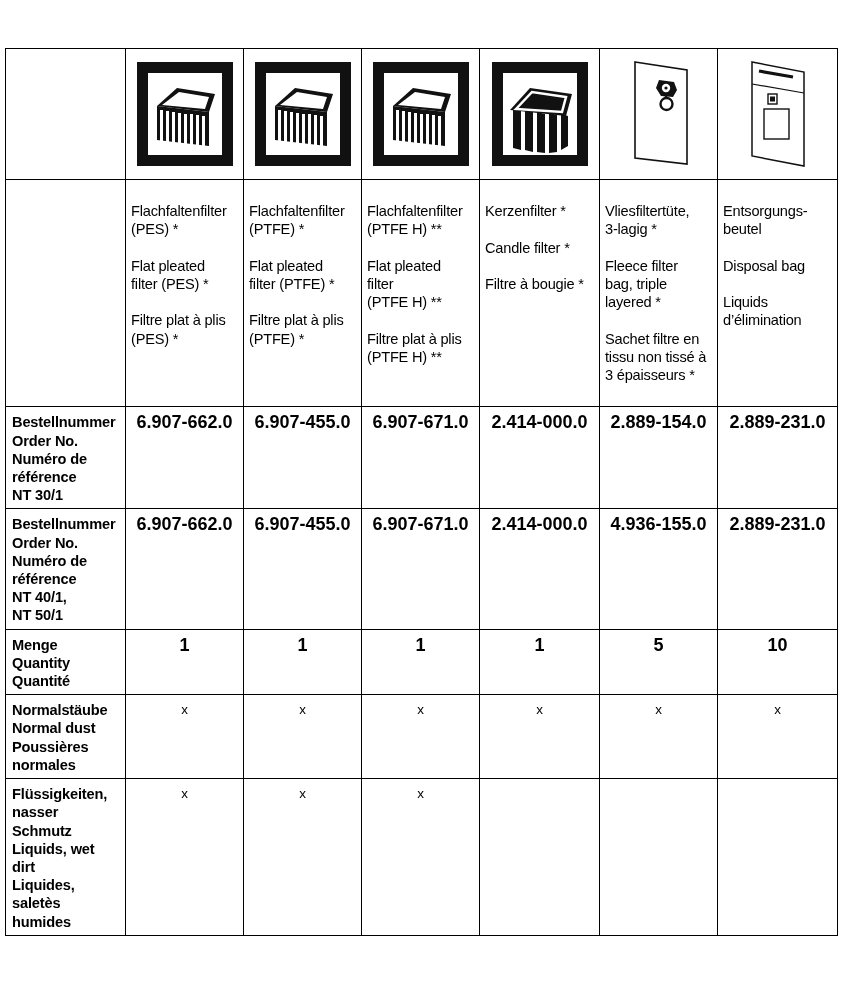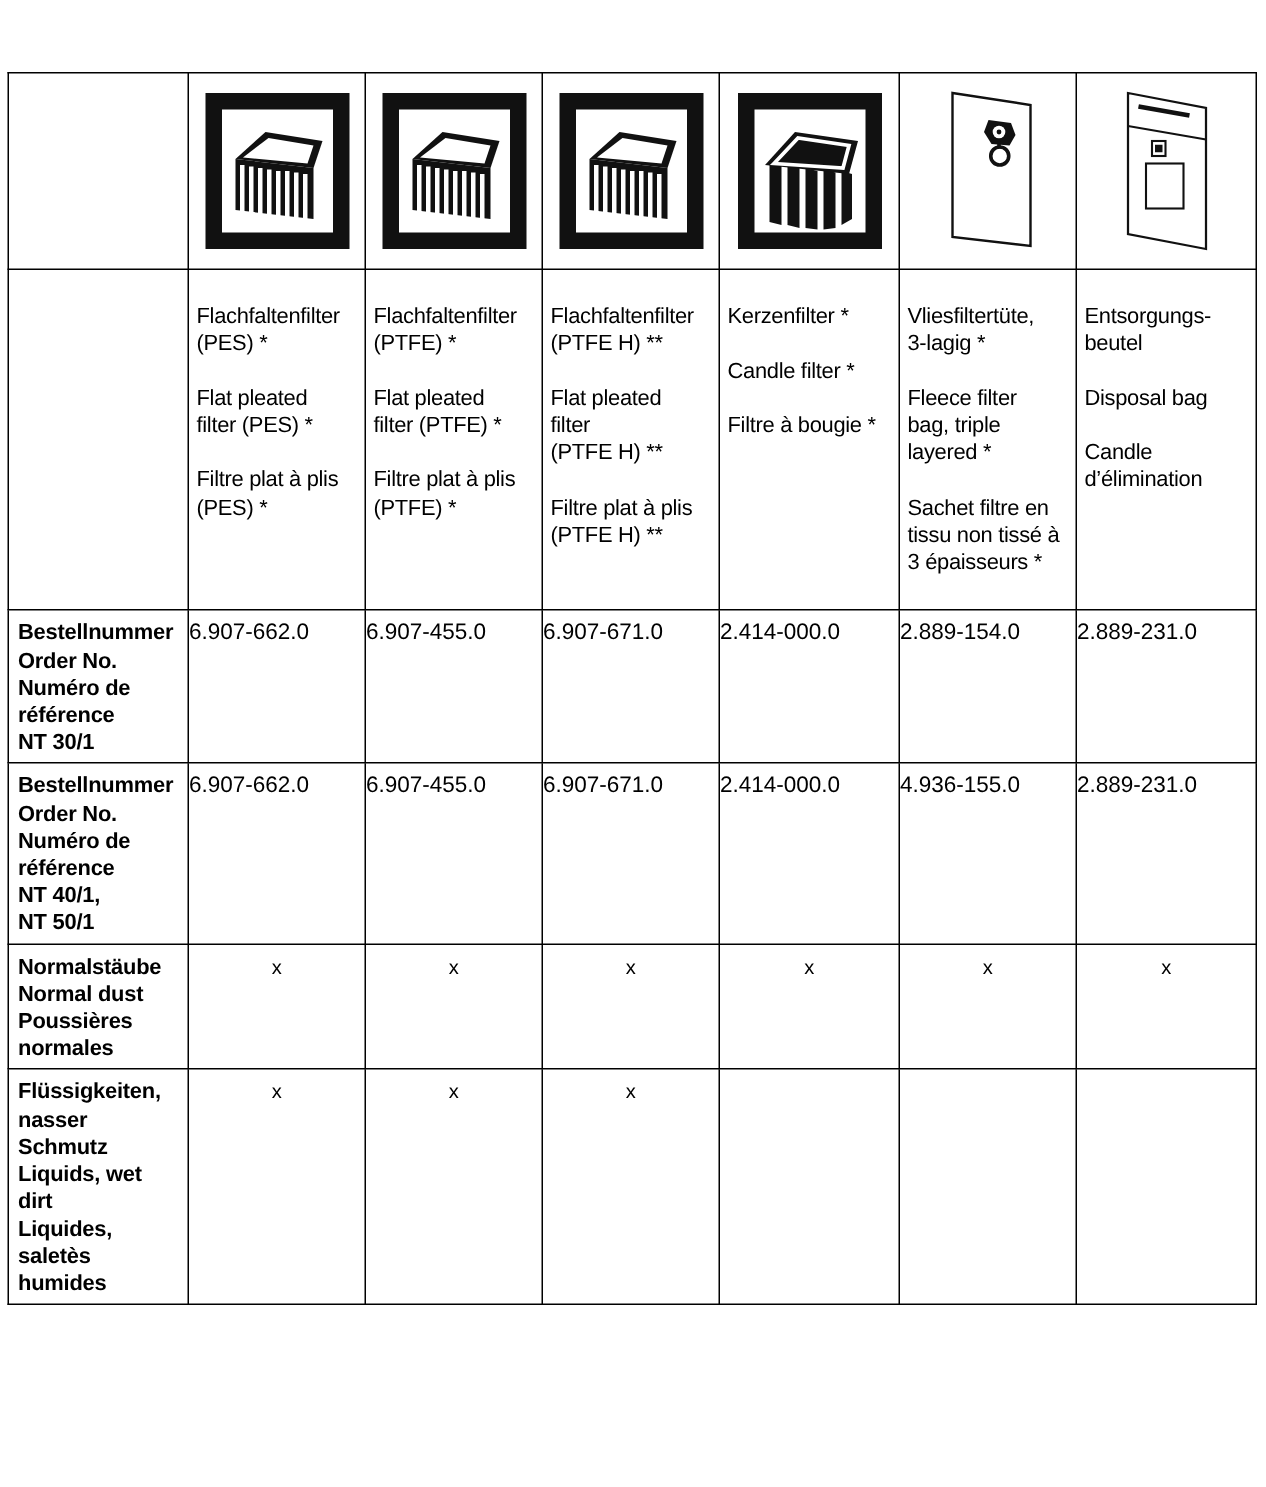--- a/index.html
+++ b/index.html
@@ -51,24 +51,25 @@
     font-weight: bold;
   }
   .headtext {
     padding: 4px 3px 4px 5px;
     font-size: 14.6px;
     line-height: 18.2px;
     letter-spacing: -0.2px;
     white-space: pre-line;
   }
   .valcell {
-    text-align: left;
+    text-align: center;
     padding-top: 6px;
-    font-size: 15px;
+    font-size: 18px;
     line-height: 18px;
+    font-weight: bold;
   }
   .markcell {
     text-align: center;
     padding-top: 7px;
     font-size: 13.4px;
     line-height: 16px;
   }
 
   
   tr.r-icons td { height: 130px; }
@@ -284,21 +285,21 @@
             <div>Sachet filtre en
 tissu non tissé à
 3 épaisseurs *</div>
           </div>
         </td>
         <td>
           <div class="headtext">
             <div>Entsorgungs-
 beutel</div>
             <div>Disposal bag</div>
-            <div>Candle
+            <div>Liquids
 d’élimination</div>
           </div>
         </td>
       </tr>
 
       <tr class="r-ord1">
         <td>
           <div class="rowlabel">Bestellnummer
 Order No.
 Numéro de
@@ -347,20 +348,45 @@
             <div class="valcell">2.414-000.0</div>
           </td>
         <td>
             <div class="valcell">4.936-155.0</div>
           </td>
         <td>
             <div class="valcell">2.889-231.0</div>
           </td>
       </tr>
 
+      <tr class="r-qty">
+        <td>
+          <div class="rowlabel">Menge
+Quantity
+Quantité</div>
+        </td>
+        <td>
+            <div class="valcell">1</div>
+          </td>
+        <td>
+            <div class="valcell">1</div>
+          </td>
+        <td>
+            <div class="valcell">1</div>
+          </td>
+        <td>
+            <div class="valcell">1</div>
+          </td>
+        <td>
+            <div class="valcell">5</div>
+          </td>
+        <td>
+            <div class="valcell">10</div>
+          </td>
+      </tr>
 
       <tr class="r-norm">
         <td>
           <div class="rowlabel">Normalstäube
 Normal dust
 Poussières
 normales</div>
         </td>
         <td>
             <div class="markcell">x</div>

